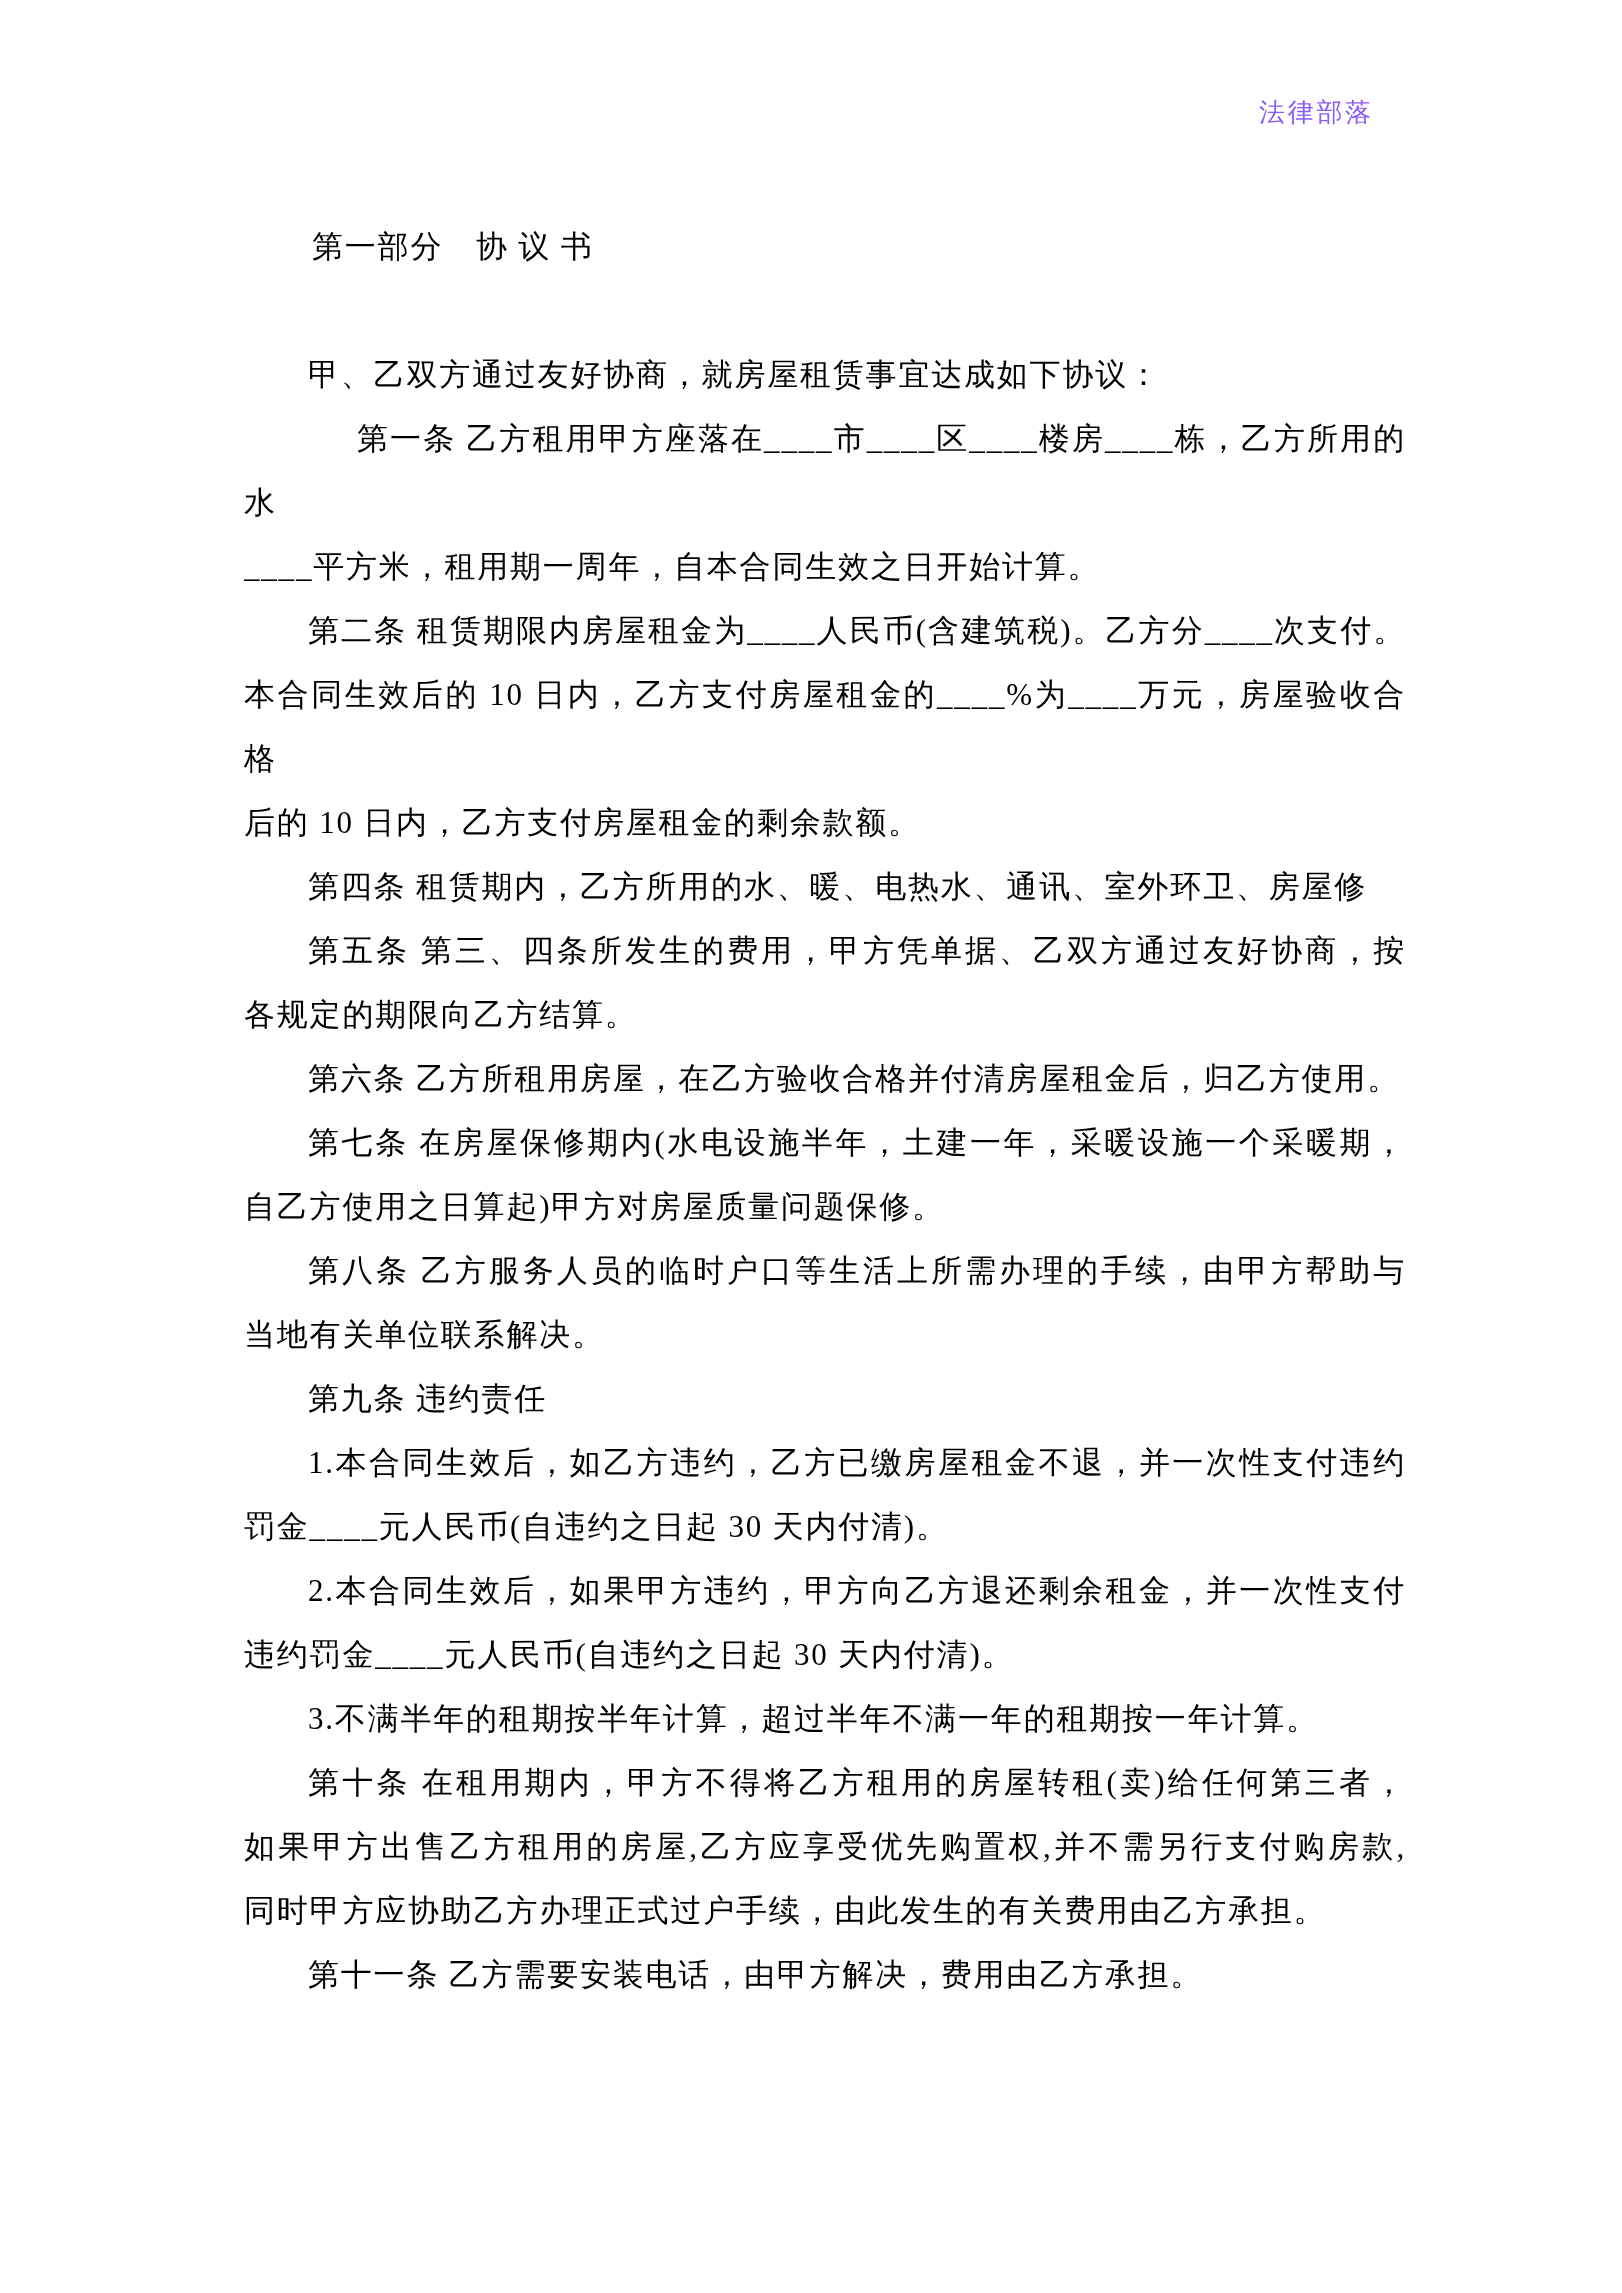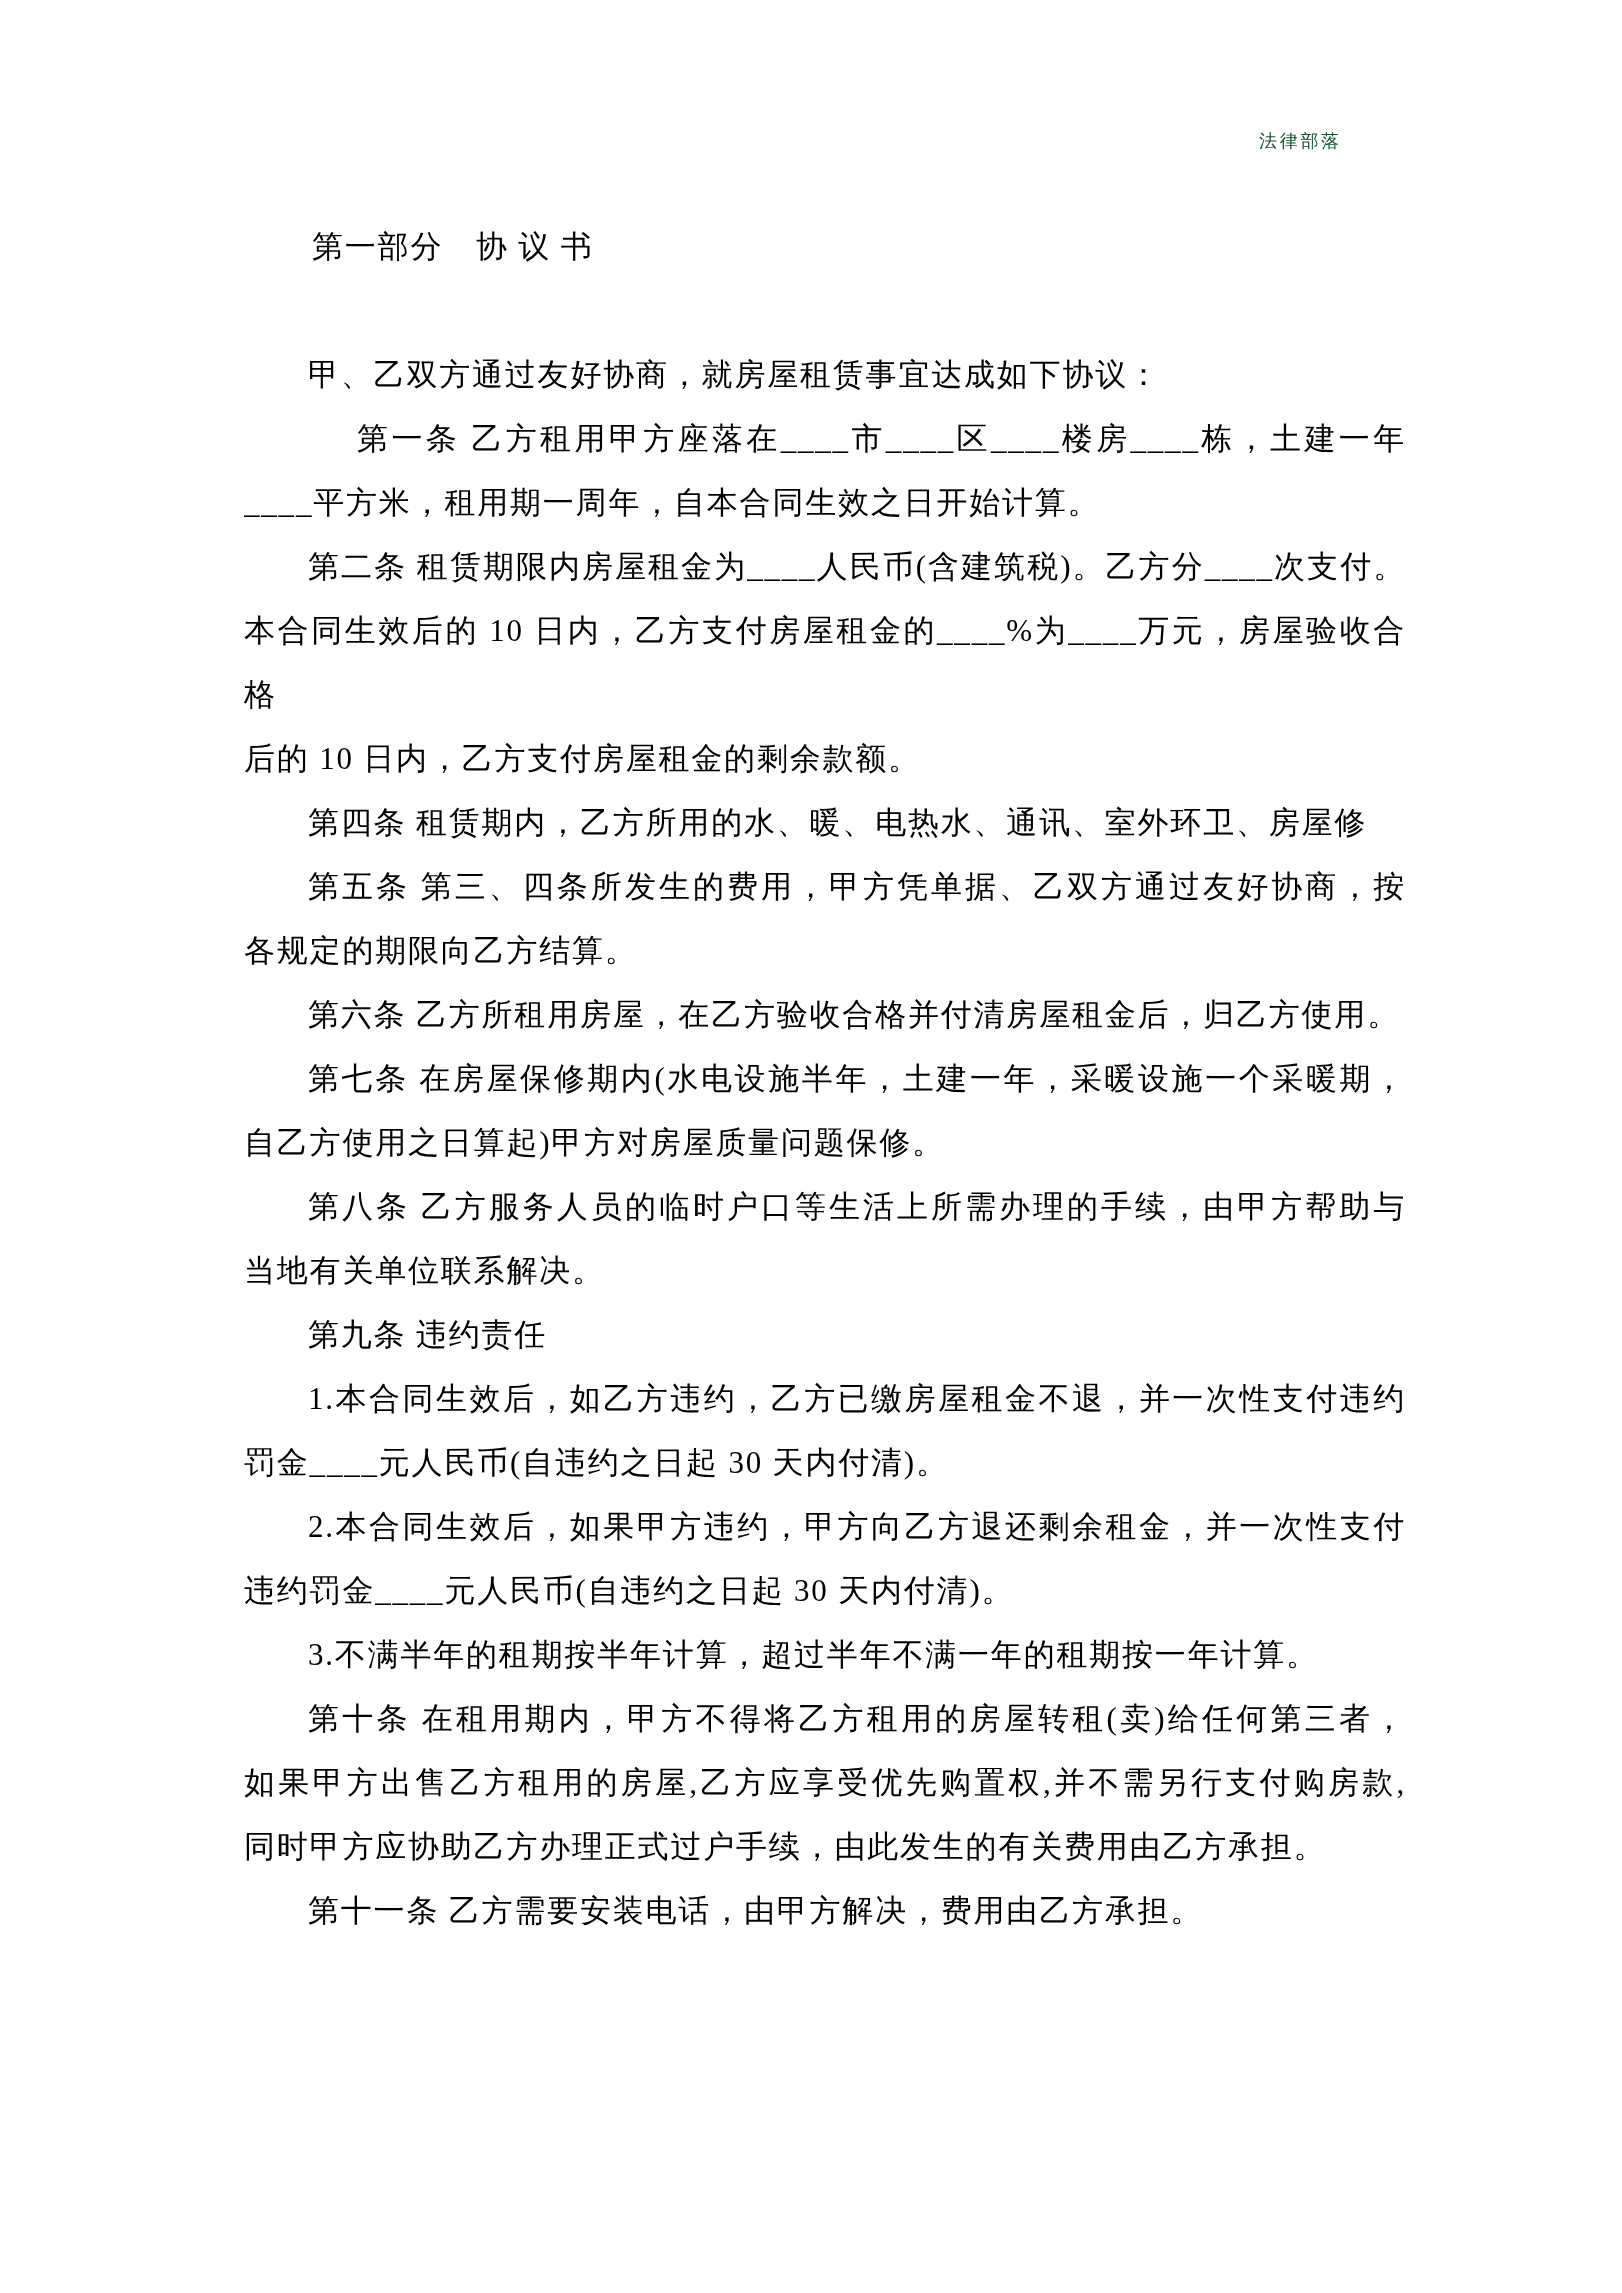--- a/index.html
+++ b/index.html
@@ -12,26 +12,26 @@
     width: 1623px;
     height: 2294px;
     margin: 0 auto;
     background: #ffffff;
     color: #000000;
     font-family: "Liberation Serif", "DejaVu Serif", serif;
     overflow: hidden;
   }
   .watermark {
     position: absolute;
-    top: 125px;
+    top: 96px;
     left: 1259px;
-    font-size: 18px;
+    font-size: 26px;
     letter-spacing: 2.7px;
     line-height: 33px;
-    color: #14532d;
+    color: #8b5cf6;
     white-space: nowrap;
   }
   .doc {
     position: absolute;
     top: 215px;
     left: 244px;
     width: 1162px;
     font-size: 31px;
     letter-spacing: 1.8px;
     line-height: 64px;
@@ -77,21 +77,21 @@
 
     <div class="line-title">第一部分　协 议 书</div>
 
     <div class="blank-line"></div>
 
     <div class="para">
       <div class="line first">甲、乙双方通过友好协商，就房屋租赁事宜达成如下协议：</div>
     </div>
 
     <div class="para">
-      <div class="line first deep">第一条 乙方租用甲方座落在____市____区____楼房____栋，土建一年</div>
+      <div class="line first deep">第一条 乙方租用甲方座落在____市____区____楼房____栋，乙方所用的水</div>
       <div class="line">____平方米，租用期一周年，自本合同生效之日开始计算。</div>
     </div>
 
     <div class="para">
       <div class="line first">第二条 租赁期限内房屋租金为____人民币(含建筑税)。乙方分____次支付。</div>
       <div class="line">本合同生效后的 10 日内，乙方支付房屋租金的____%为____万元，房屋验收合格</div>
       <div class="line">后的 10 日内，乙方支付房屋租金的剩余款额。</div>
     </div>
 
 

